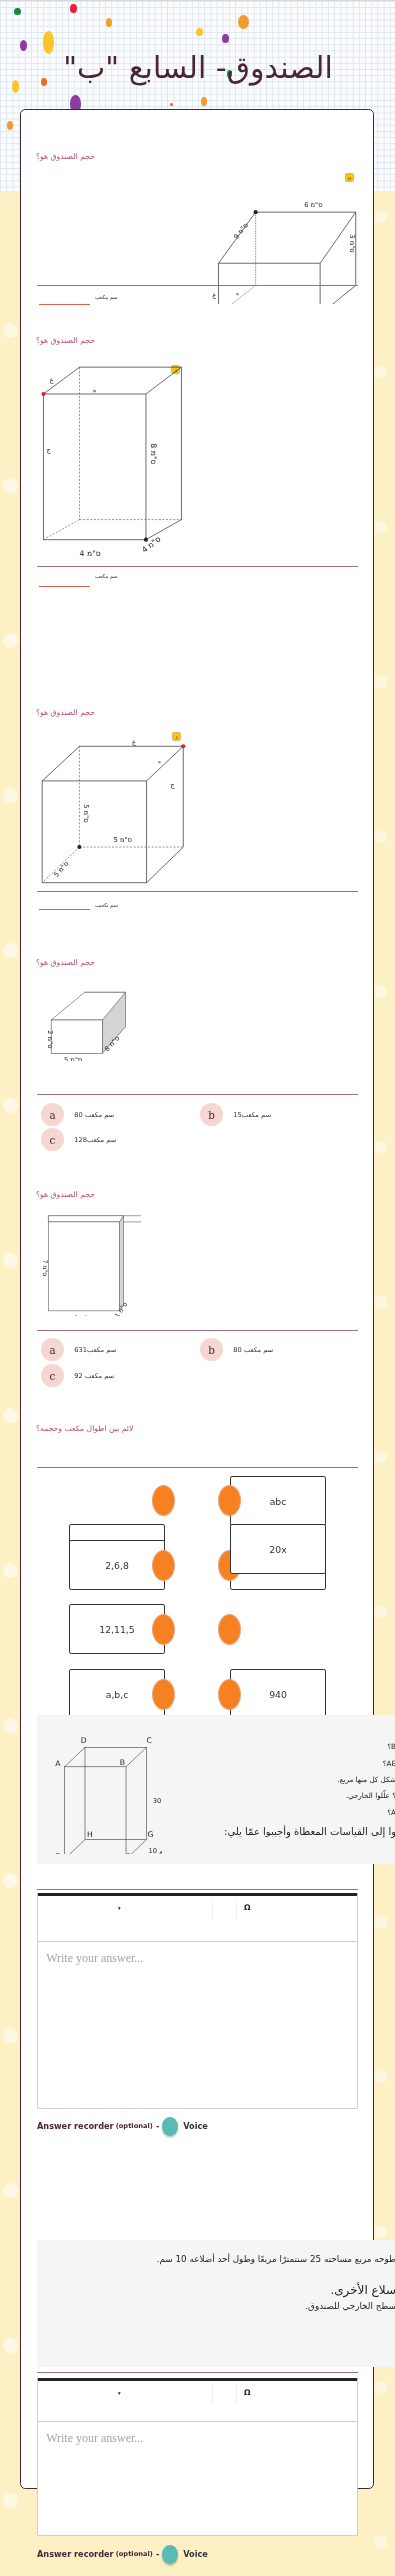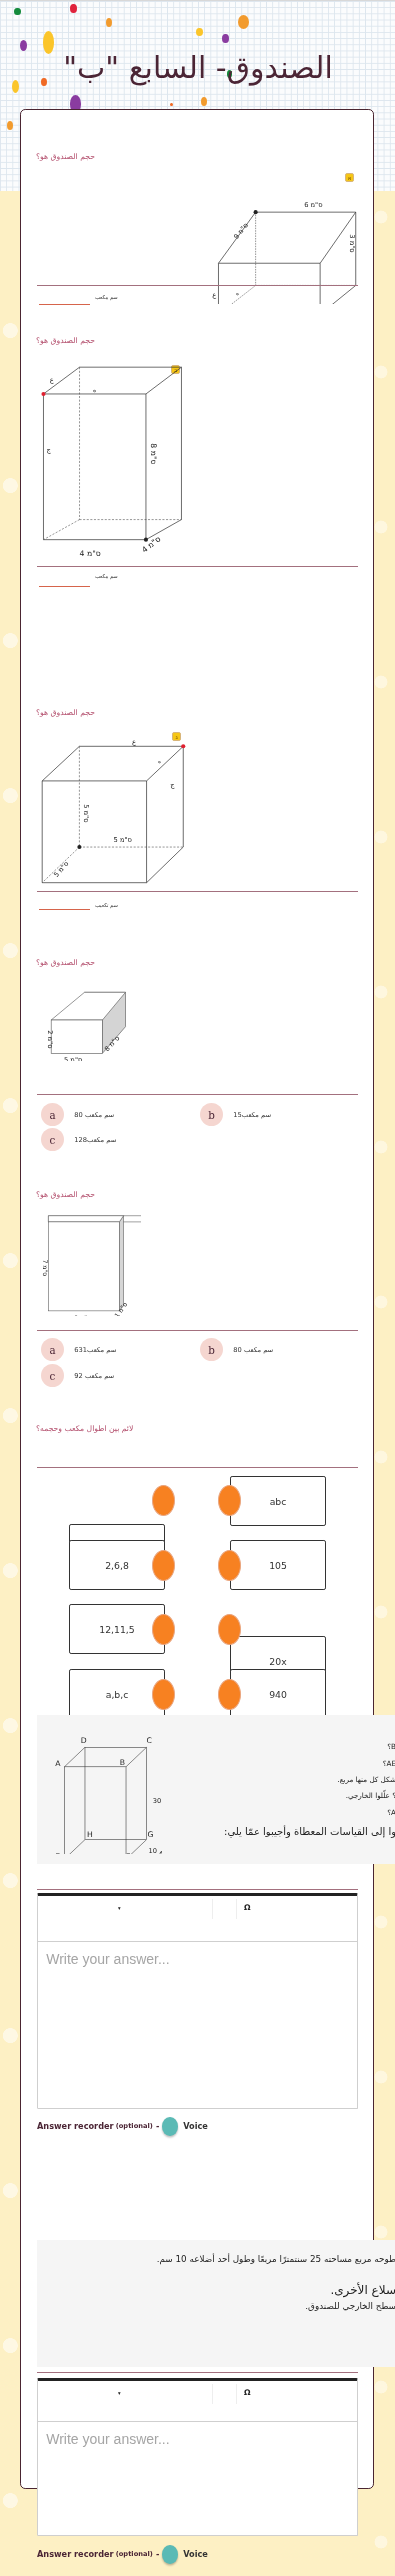--- a/index.html
+++ b/index.html
@@ -95,22 +95,22 @@
     background: #fff;
   }
   .editor-toolbar {
     height: 46px; border-bottom: 1px solid #cfcfcf; position: relative;
   }
   .tb-sep { position: absolute; top: 3.1px; width: 0.5px; height: 19.6px; background: #eee; }
   .tb-caret { position: absolute; left: 80px; top: 9.3px; font-size: 5.2px; color: #222; }
   .tb-omega { position: absolute; left: 206px; top: 7.2px; font-size: 7.7px; font-weight: bold; color: #222; }
   .editor-area {
     width: 100%; border: none; resize: none; outline: none;
-    padding: 9.3px 8.2px; font-size: 14px; color: #999;
-    font-family: Liberation Sans, sans-serif;
+    padding: 9.3px 8.2px; font-size: 12px; color: #999;
+    font-family: Liberation Serif, serif;
   }
   .editor-area::placeholder { color: #a5a5a5; }
   .recorder { position: absolute; left: 37px; display: flex; align-items: center; }
   .rec-label { font-size: 8.2px; font-weight: bold; color: #4b2535; }
   .rec-opt { font-size: 6.7px; font-weight: bold; color: #4b2535; margin-left: 2.1px; }
   .rec-dash { font-weight: bold; margin-left: 3.1px; color: #4b2535; }
   .rec-btn {
     width: 15.5px; height: 18.5px; border-radius: 50%; background: #5bbab5;
     margin-left: 3.1px; box-shadow: 0 1.5px 2.1px rgba(0,0,0,0.25); border: none;
   }
@@ -288,21 +288,21 @@
 <div class="match-box" style="left:230px;top:1476px">abc</div>
 <div class="match-dot" style="left:218px;top:1485px"></div>
 
 <div class="match-box" style="left:69px;top:1540px">2,6,8</div>
 <div class="match-dot" style="left:152px;top:1550px"></div>
 <div class="match-box" style="left:230px;top:1540px">105</div>
 <div class="match-dot" style="left:218px;top:1550px"></div>
 
 <div class="match-box" style="left:69px;top:1604px">12,11,5</div>
 <div class="match-dot" style="left:152px;top:1614px"></div>
-<div class="match-box" style="left:230px;top:1636px">20x</div>
+<div class="match-box" style="left:230px;top:1524px">20x</div>
 <div class="match-dot" style="left:218px;top:1614px"></div>
 
 <div class="match-box" style="left:69px;top:1669px">a,b,c</div>
 <div class="match-dot" style="left:152px;top:1679px"></div>
 <div class="match-box" style="left:230px;top:1669px">940</div>
 <div class="match-dot" style="left:218px;top:1679px"></div>
 
 <div class="match-box" style="left:69px;top:1733px">x,2,10</div>
 <div class="match-dot" style="left:152px;top:1743px"></div>
 <div class="match-box" style="left:230px;top:1733px">96</div>

